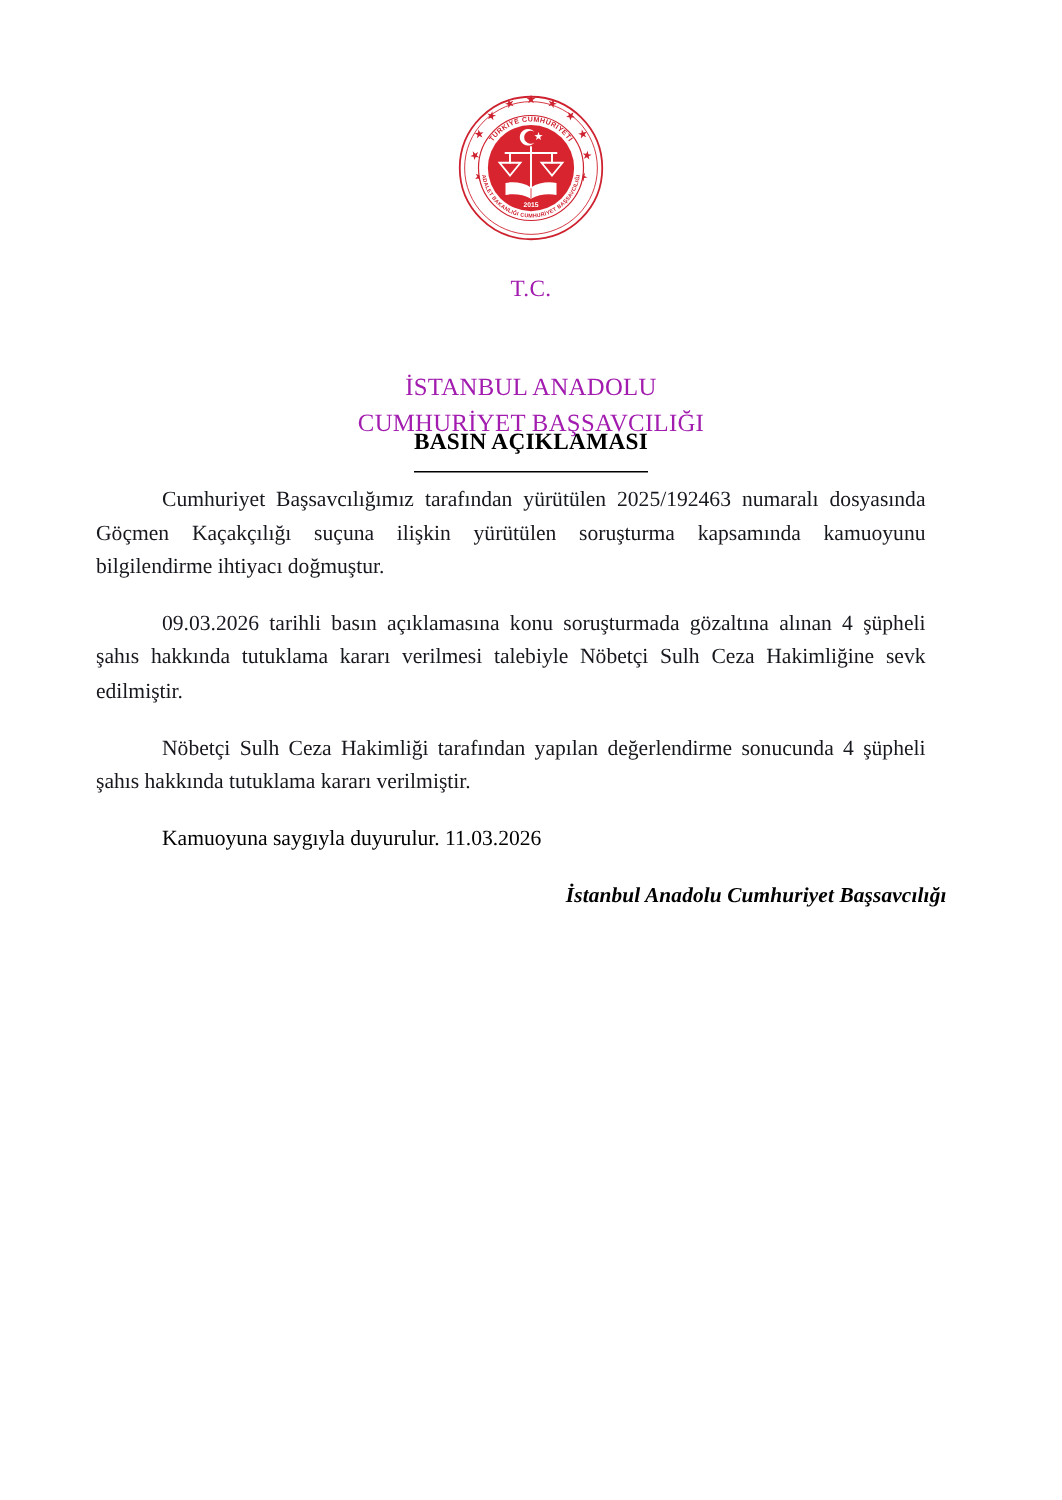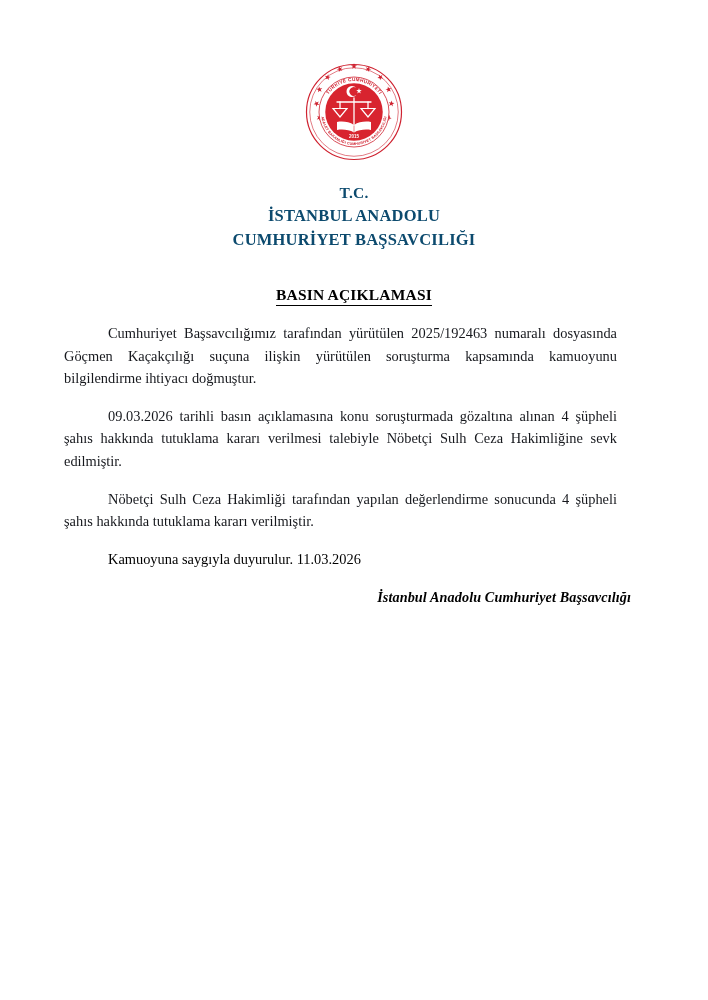--- a/index.html
+++ b/index.html
@@ -40,52 +40,53 @@
 
   
   .title-block {
     position: absolute;
     left: 0;
     right: 0;
     top: 182px;
     text-align: center;
   }
   .title-line {
-    font-weight: bold;
-    color: #0c4a6e;
+    font-weight: normal;
+    color: #a21caf;
     letter-spacing: 0.2px;
   }
   .title-tc {
     font-size: 15.5px;
     line-height: 22px;
   }
   .title-city {
     font-size: 16.5px;
     line-height: 24px;
+    margin-top: 42px;
   }
   .title-office {
     font-size: 16.5px;
     line-height: 24px;
   }
 
   
   .heading-wrap {
     position: absolute;
     left: 0;
     right: 0;
     top: 286px;
     text-align: center;
   }
   .heading {
     display: inline-block;
     font-size: 15.5px;
     font-weight: bold;
     color: #000000;
     border-bottom: 1.3px solid #000000;
-    padding-bottom: 1px;
+    padding-bottom: 10px;
     letter-spacing: 0.2px;
   }
 
   
   .body-block {
     position: absolute;
     left: 64px;
     top: 322px;
     width: 553px;
   }

